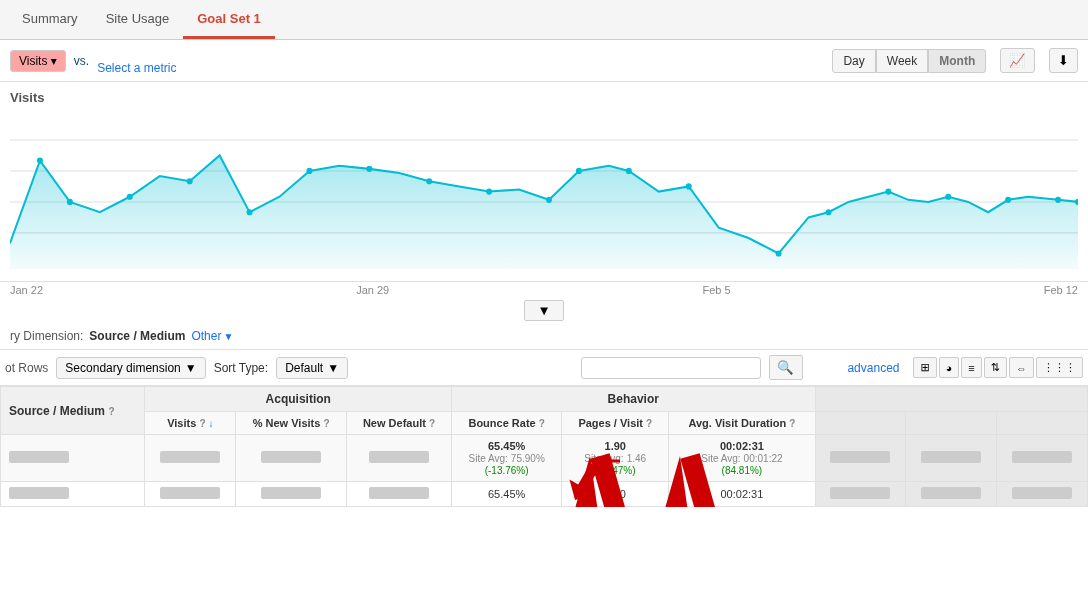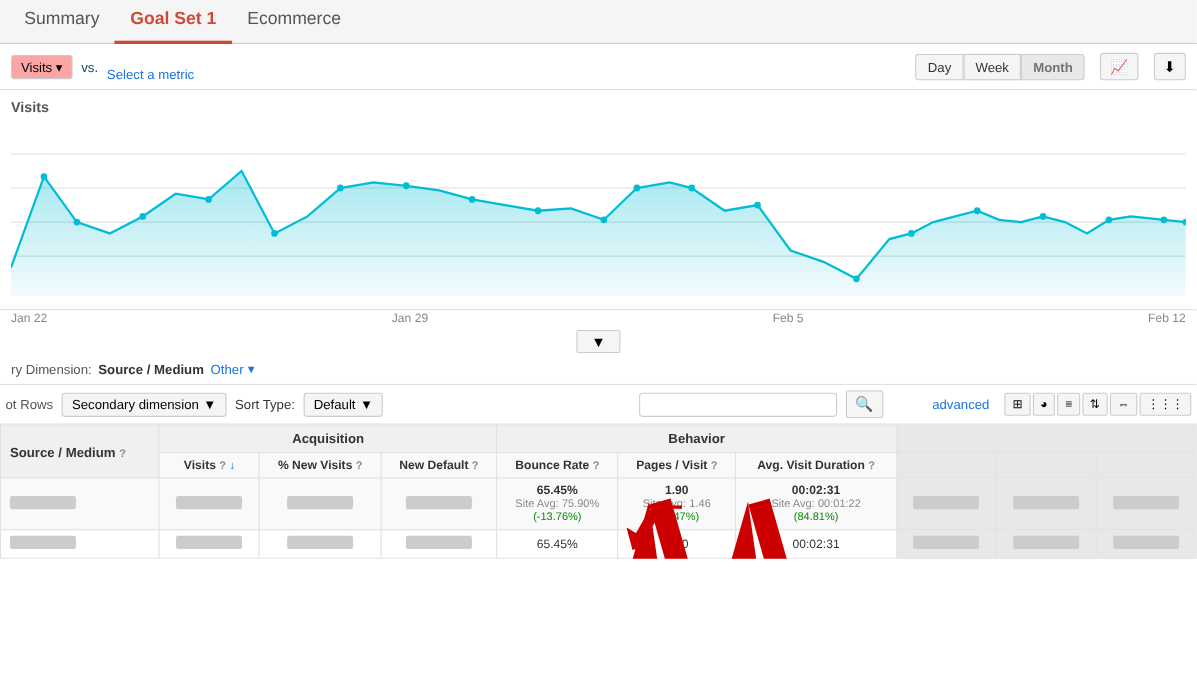--- a/index.html
+++ b/index.html
@@ -1,20 +1,20 @@
 <!DOCTYPE html>
 <html><head>
   <meta charset="utf-8">
   <style>
     * { box-sizing: border-box; margin: 0; padding: 0; }
     body { font-family: Arial, sans-serif; font-size: 12px; color: #333; background: #fff; overflow: hidden; width: 1088px; height: 612px; }
 
     
     .top-nav { display: flex; align-items: center; border-bottom: 1px solid #ccc; padding: 0 8px; background: #f5f5f5; height: 40px; }
-    .top-nav .tab { padding: 10px 14px; cursor: pointer; font-size: 16px; color: #555; border-bottom: 3px solid transparent; }
+    .top-nav .tab { padding: 10px 14px; cursor: pointer; font-size: 13px; color: #555; border-bottom: 3px solid transparent; }
     .top-nav .tab.active { color: #d14836; border-bottom: 3px solid #d14836; font-weight: bold; }
 
     
     .toolbar { display: flex; align-items: center; padding: 6px 10px; border-bottom: 1px solid #e0e0e0; background: #fff; gap: 8px; }
     .metric-select { background: #fca5a5; border: 1px solid #ccc; border-radius: 3px; padding: 3px 8px; font-size: 12px; cursor: pointer; }
     .vs-label { font-size: 12px; color: #0c4a6e; }
     .select-metric-link { color: #1a73e8; text-decoration: none; font-size: 12px; cursor: pointer; margin-top: 15px; }
     .spacer { flex: 1; }
     .period-buttons { display: flex; gap: 0; }
     .period-btn { border: 1px solid #ccc; padding: 4px 10px; background: #f5f5f5; cursor: pointer; font-size: 12px; color: #333; }
@@ -66,22 +66,22 @@
     .scroll-indicator { text-align: center; padding: 2px; color: #666; font-size: 14px; }
     .scroll-indicator-btn { border: 1px solid #ccc; background: #f5f5f5; padding: 2px 12px; cursor: pointer; border-radius: 2px; }
 
     .chart-x-labels { display: flex; justify-content: space-between; padding: 2px 10px; font-size: 11px; color: #888; }
   </style>
 </head>
 <body>
 
 <div class="top-nav">
   <span class="tab">Summary</span>
+  <span class="tab">Site Usage</span>
   <span class="tab active">Goal Set 1</span>
-  <span class="tab">Ecommerce</span>
 </div>
 
 <div class="toolbar">
   <button class="metric-select">
     <span>Visits</span> ▾
   </button>
   <span class="vs-label">vs.</span>
   <a class="select-metric-link">Select a metric</a>
   <div class="spacer"></div>
   <div class="period-buttons">

